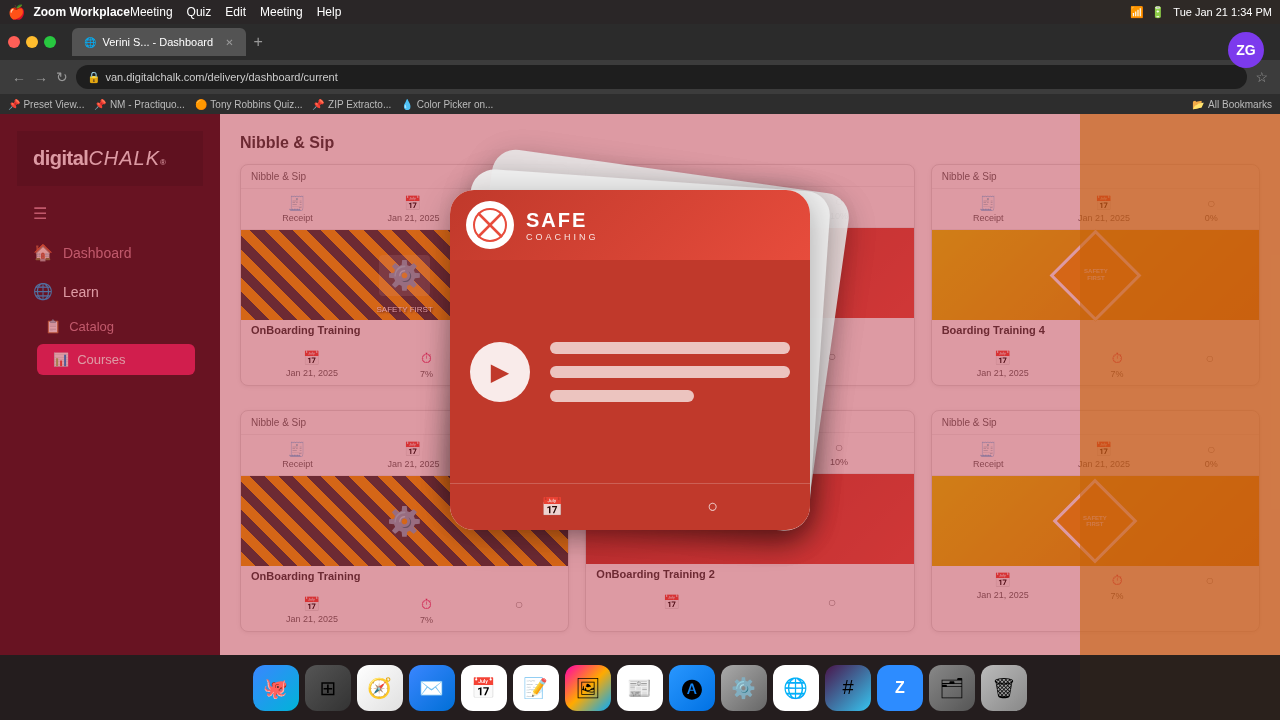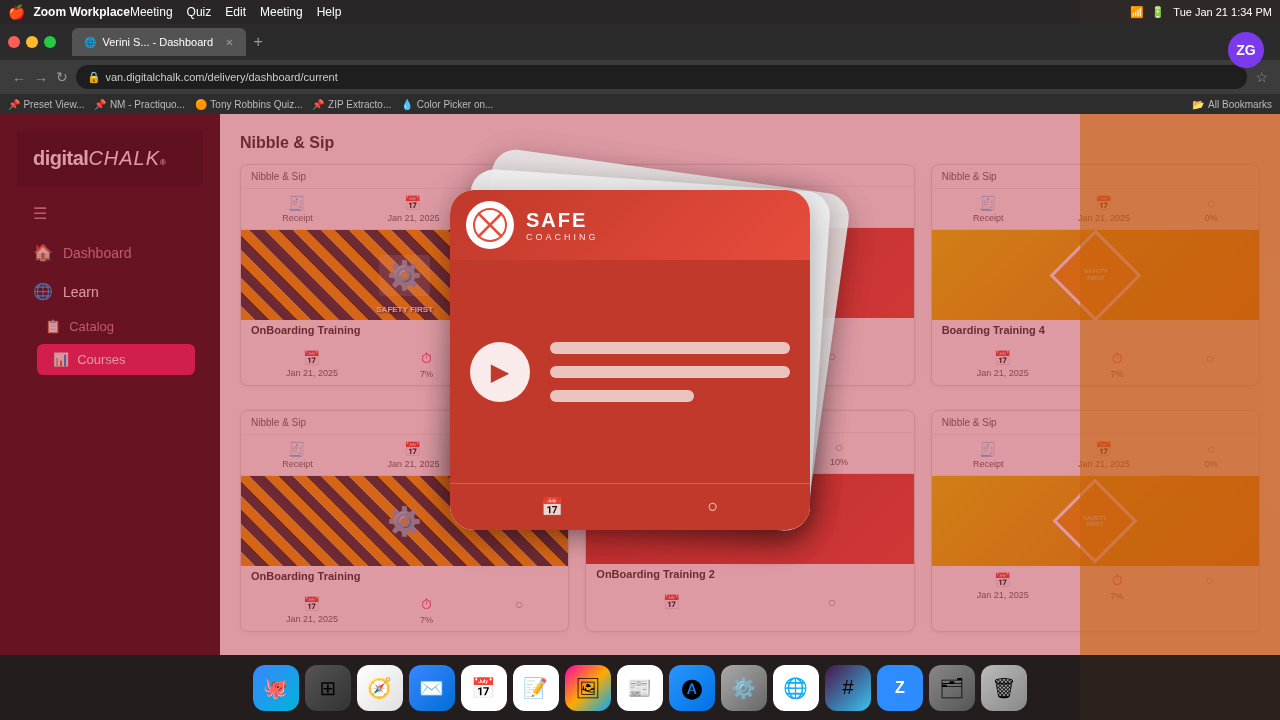--- a/index.html
+++ b/index.html
@@ -500,21 +500,21 @@
           <div class="course-card-meta-item">
             <span class="meta-icon gray">○</span>
             <span>0%</span>
           </div>
         </div>
         <div class="course-card-thumbnail thumbnail-safety2" style="display:flex; align-items:center; justify-content:center; height:90px; background: repeating-linear-gradient(45deg, #f0a000, #f0a000 10px, #333 10px, #333 20px);">
           <div style="background:rgba(255,255,255,0.15); padding:4px 8px; border-radius:4px; display:flex; align-items:center; justify-content:center;">
             <span style="font-size:28px;">⚙️</span>
           </div>
           <div style="position:absolute; bottom:4px; left:6px; right:6px; text-align:center;">
-            <span style="font-size:8px; font-weight:700; color:#fff; text-shadow:1px 1px 2px rgba(0,0,0,0.8);">SAFETY FIRST</span>
+            <span style="font-size:8px; font-weight:400; color:#fff; text-shadow:1px 1px 2px rgba(0,0,0,0.8);">SAFETY FIRST</span>
           </div>
         </div>
         <div class="course-card-name">OnBoarding Training</div>
         <div class="course-card-footer">
           <div class="course-card-footer-item">
             <span class="meta-icon">📅</span>
             <span>Jan 21, 2025</span>
           </div>
           <div class="course-card-footer-item">
             <span class="meta-icon">⏱</span>

